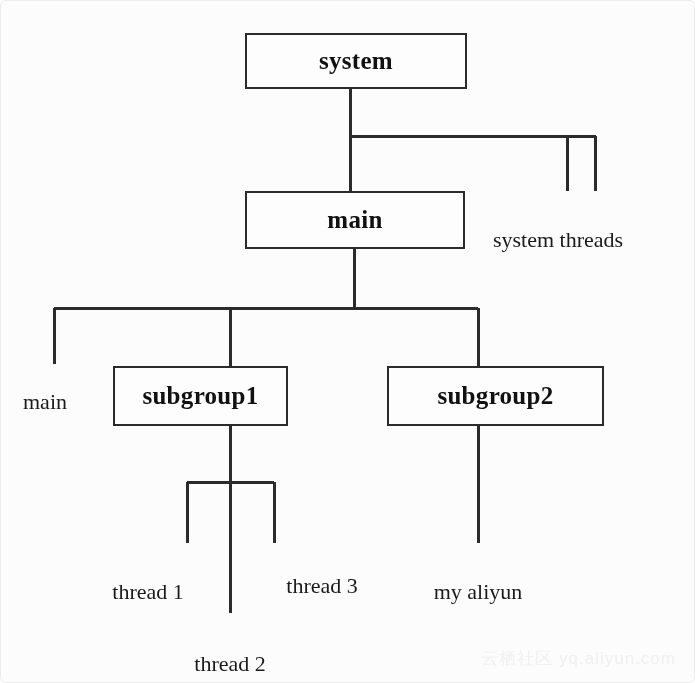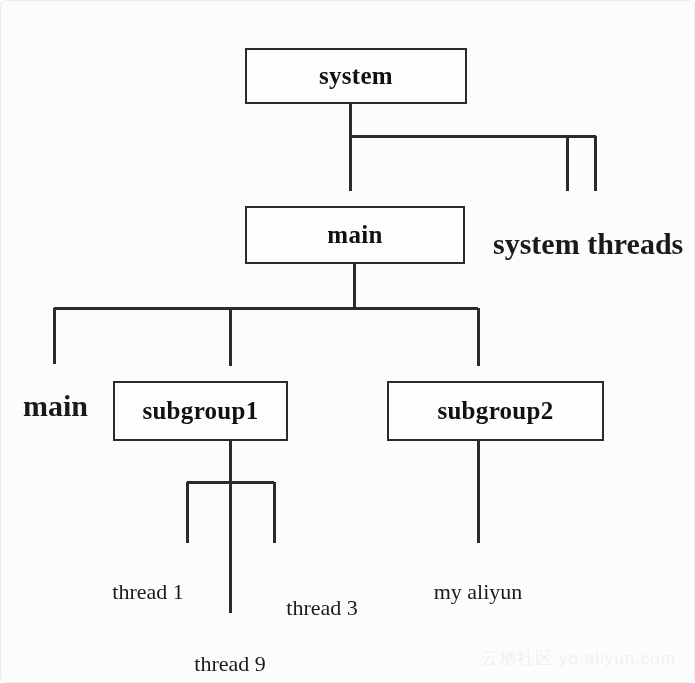--- a/index.html
+++ b/index.html
@@ -32,37 +32,36 @@
     box-sizing: border-box;
     border: 2px solid #2b2b2b;
     background: #fdfdfd;
     display: flex;
     align-items: center;
     justify-content: center;
     font-weight: bold;
     font-size: 25px;
     letter-spacing: 0.3px;
     color: #111111;
-    margin-top: 15px;
   }
   .leaf-label {
     position: absolute;
     white-space: nowrap;
     font-size: 22px;
     font-weight: normal;
     color: #1a1a1a;
     transform: translateX(-50%);
     text-align: center;
     margin-top: 16px;
   }
   .side-label {
     position: absolute;
     white-space: nowrap;
-    font-size: 30px;
-    font-weight: bold;
+    font-size: 22px;
+    font-weight: normal;
     color: #1a1a1a;
   }
   #watermark {
     position: absolute;
     right: 18px;
     bottom: 12px;
     font-size: 17px;
     color: #f0f0f0;
     letter-spacing: 1px;
     font-family: "Liberation Sans", sans-serif;
@@ -115,21 +114,21 @@
   <div class="node-box" style="left:386px; top:365px; width:217px; height:60px;">
     <span>subgroup2</span>
   </div>
 
   <div class="side-label" style="left:492px; top:226px;">system threads</div>
 
   <div class="side-label" style="left:22px; top:388px;">main</div>
 
   <div class="leaf-label" style="left:147px; top:562px;">thread 1</div>
 
-  <div class="leaf-label" style="left:321px; top:578px;text-align:center;">thread 3</div>
+  <div class="leaf-label" style="left:321px; top:556px;text-align:center;">thread 3</div>
 
-  <div class="leaf-label" style="left:229px; top:634px;">thread 9</div>
+  <div class="leaf-label" style="left:229px; top:634px;">thread 2</div>
 
   <div class="leaf-label" style="left:477px; top:562px;">my aliyun</div>
 
   <div id="watermark">云栖社区 yq.aliyun.com</div>
 
 </div>
 
 </body></html>

